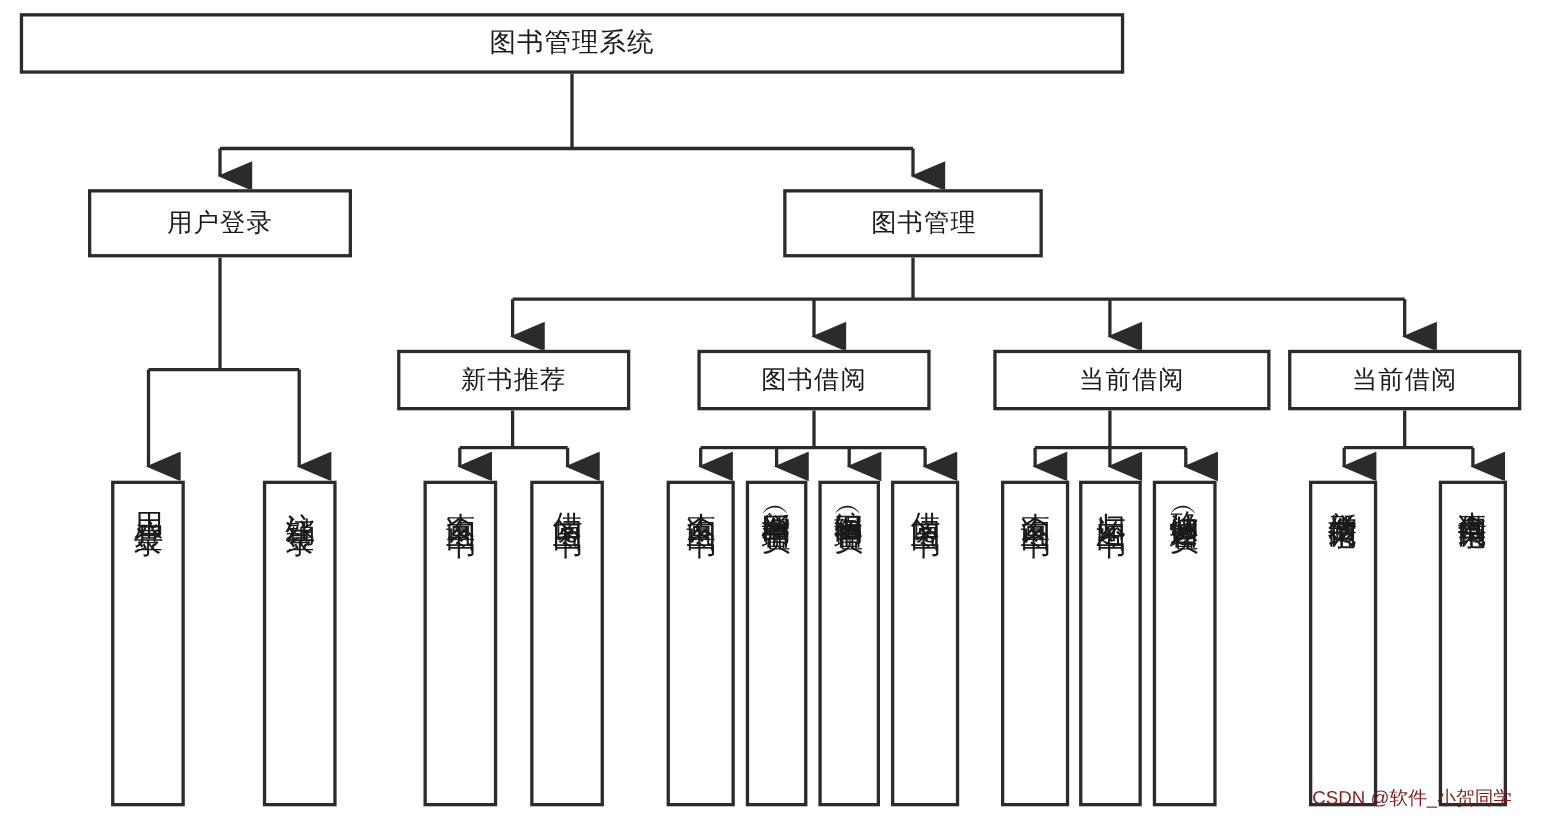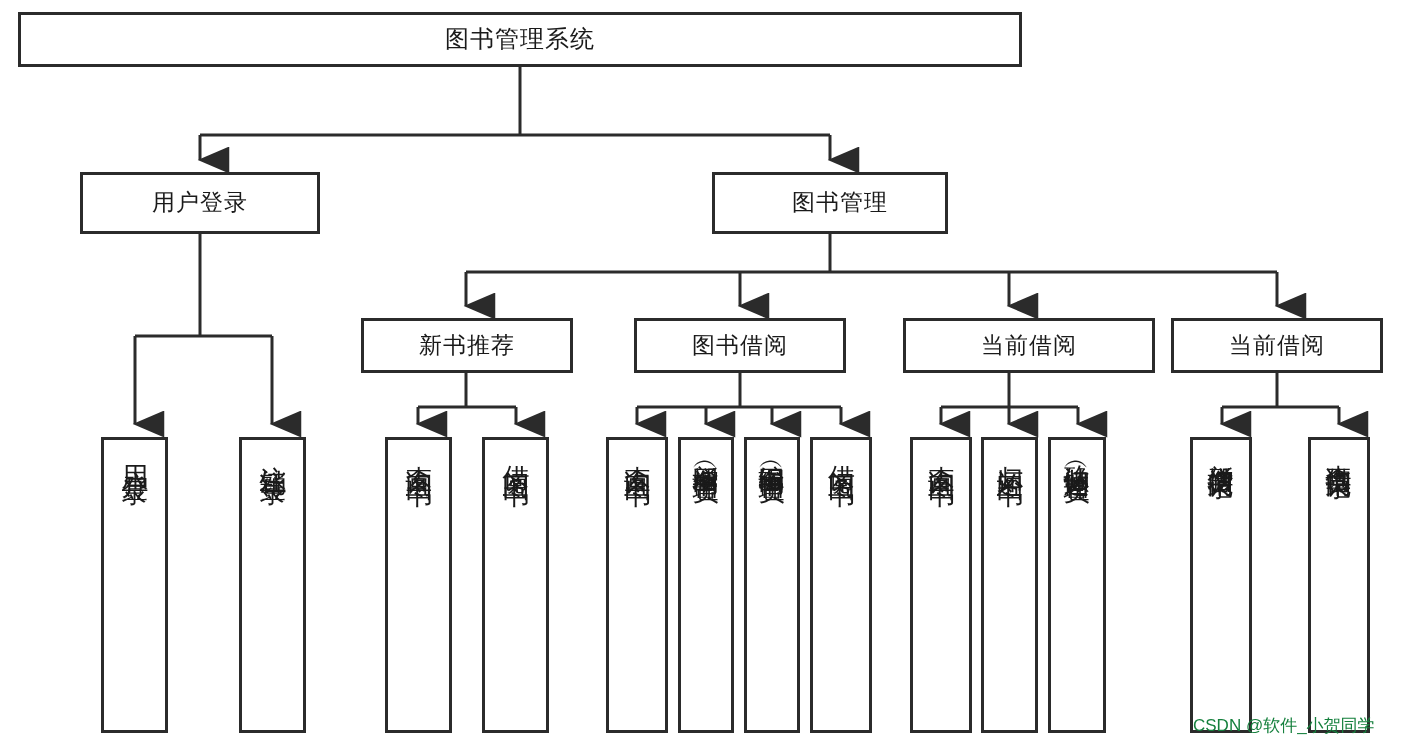--- a/index.html
+++ b/index.html
@@ -69,21 +69,21 @@
   }
   .node.leaf.tall-text .label {
     font-size: 26px;
     letter-spacing: 2px;
   }
   .watermark {
     position: absolute;
     left: 1193px;
     top: 714px;
     font-size: 17px;
-    color: #15803d;
+    color: #7f1d1d;
     z-index: 5;
     white-space: nowrap;
     font-family: "Liberation Sans", "DejaVu Sans", sans-serif;
   }
 </style>
 </head>
 <body>
 
 <div id="diagram-root">
 

